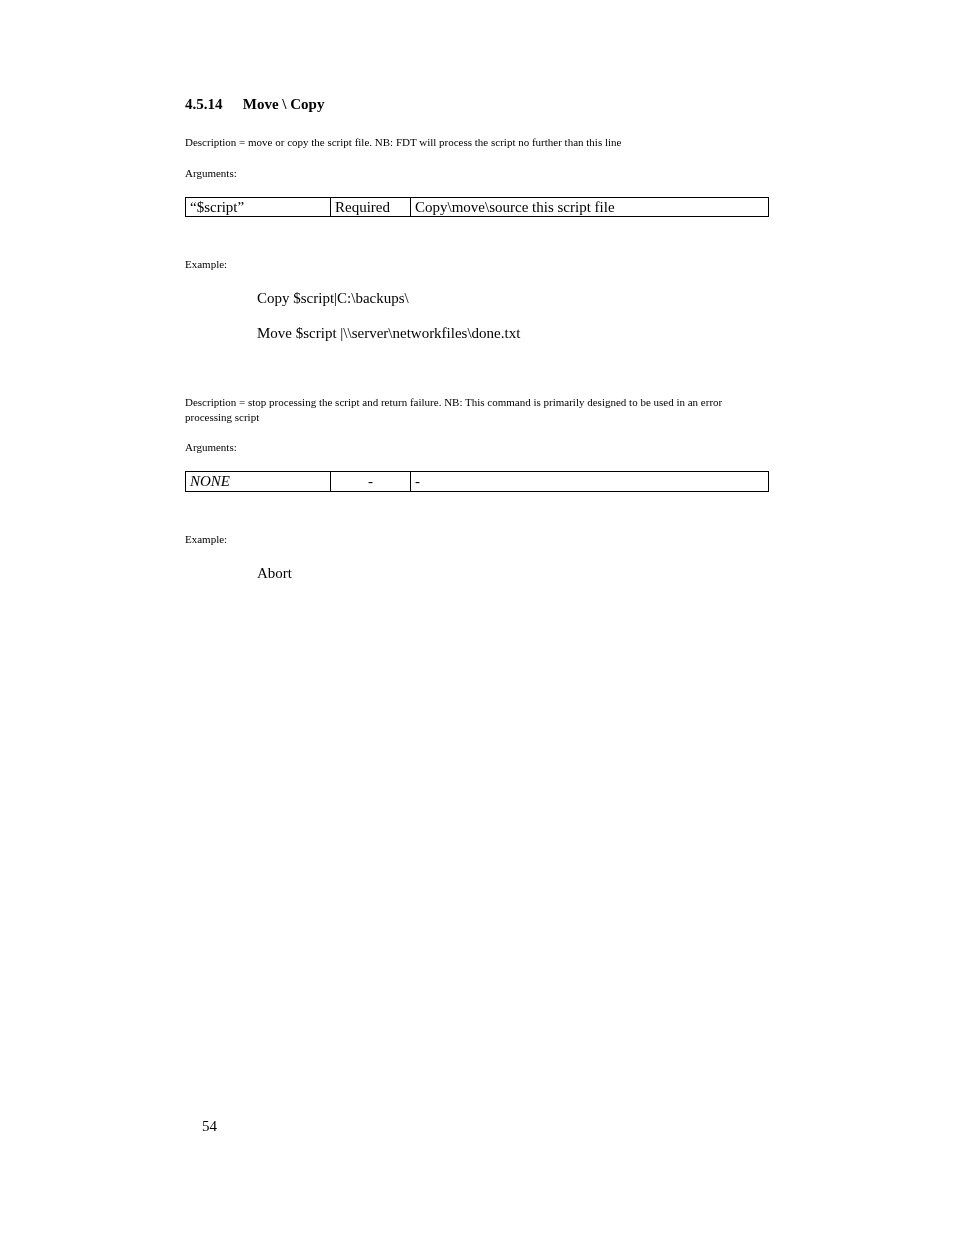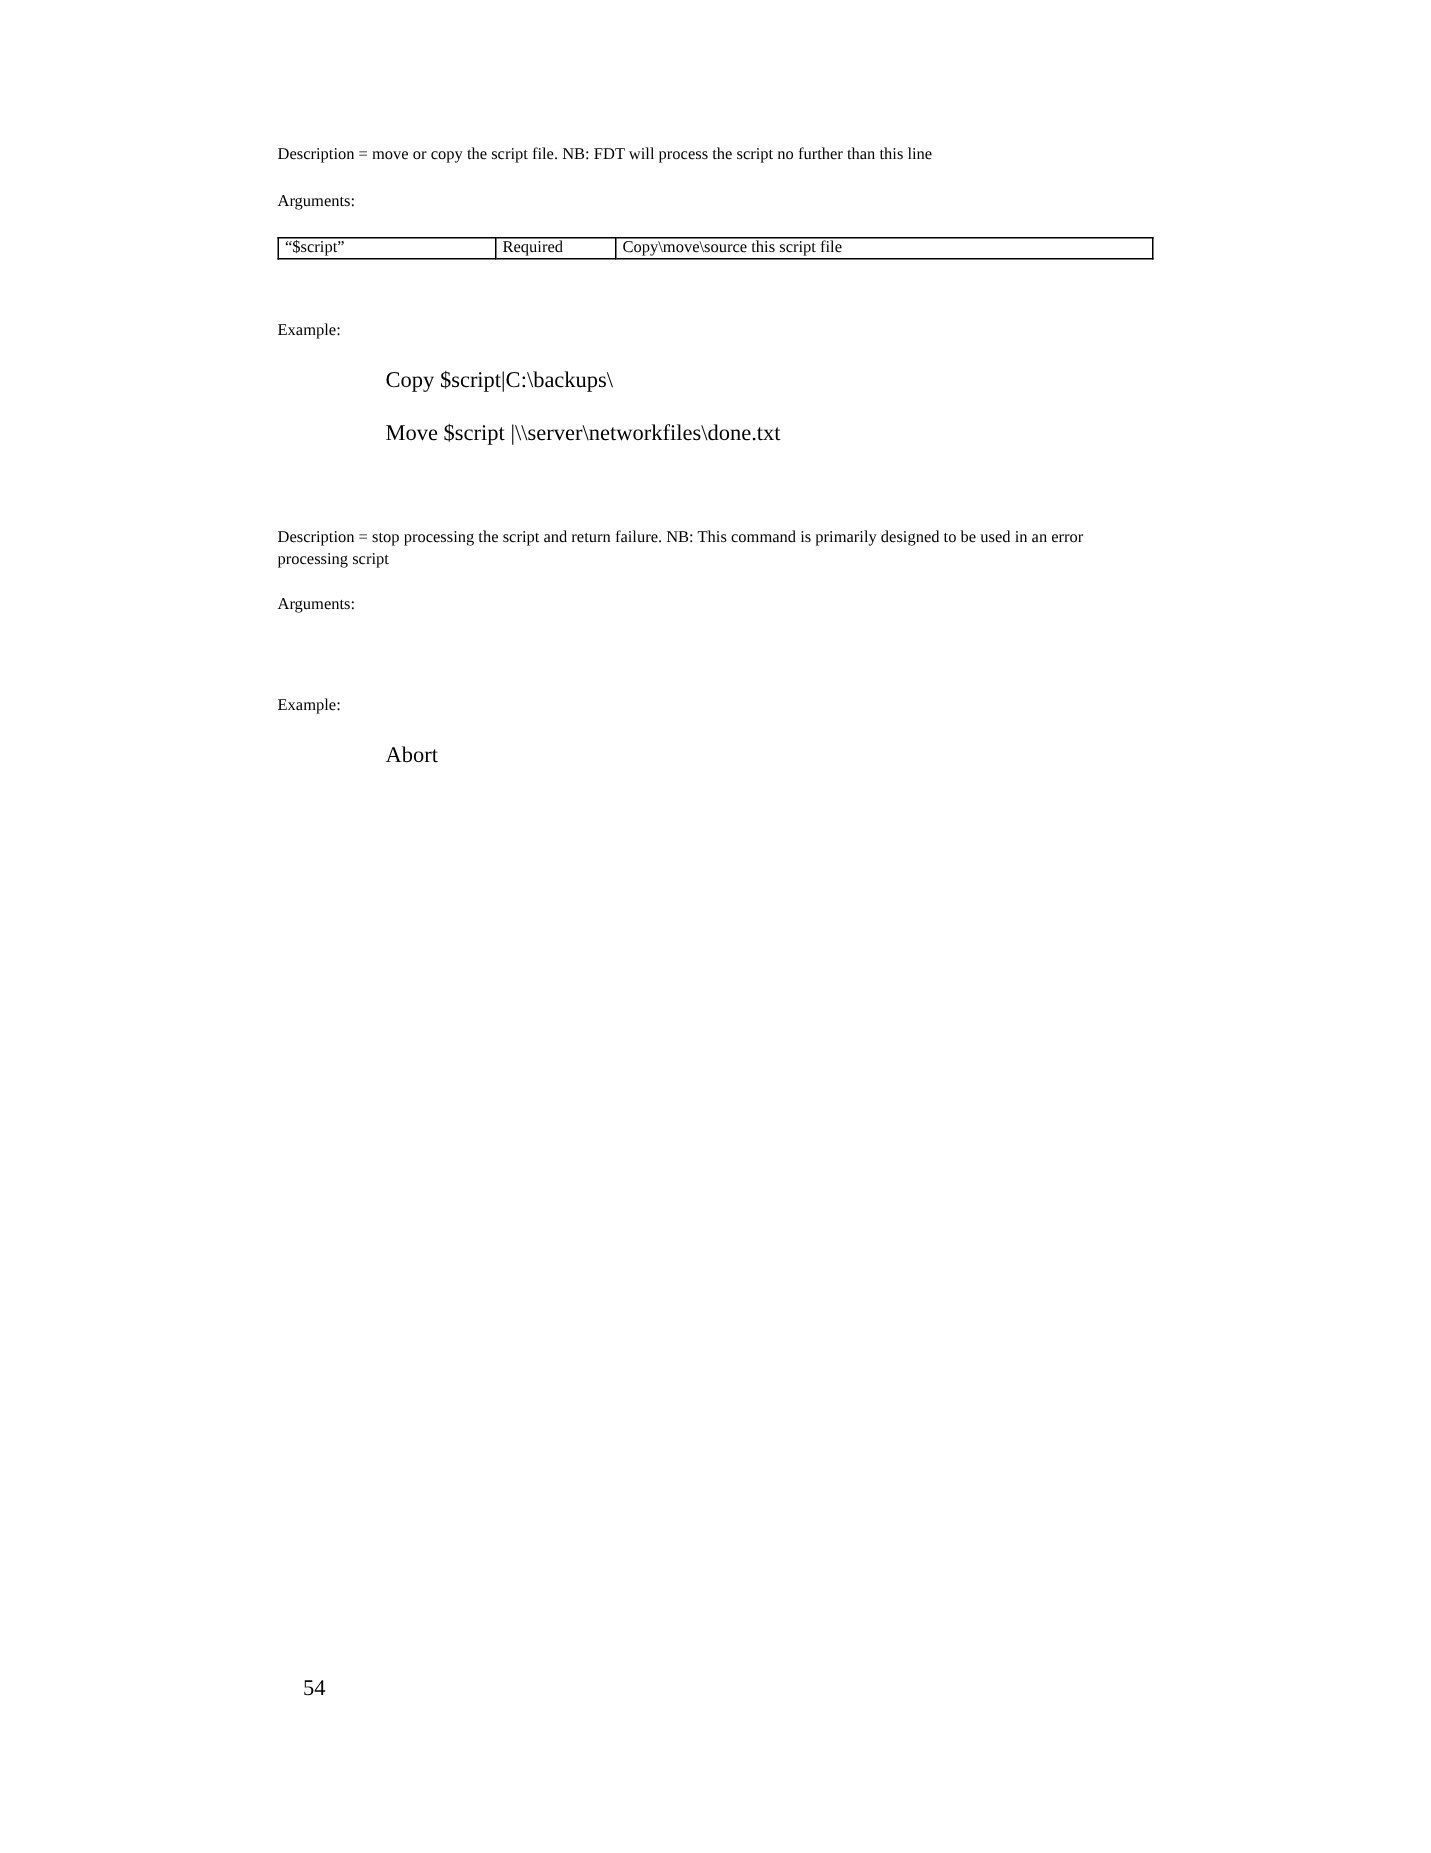--- a/index.html
+++ b/index.html
@@ -27,21 +27,21 @@
     width: 54px;
   }
   .bodytext {
     font-size: 11px;
     line-height: 1.35;
     margin-bottom: 16px;
   }
   table.argtable {
     border-collapse: collapse;
     width: 100%;
-    font-size: 11px;
+    font-size: 15px;
     margin-bottom: 4px;
     border-radius: 20px;
   }
   table.argtable td {
     border: 1px solid #000;
     padding: 0 4px;
     vertical-align: top;
     line-height: 1.25;
   }
   .italic { font-style: italic; }
@@ -59,20 +59,24 @@
     font-size: 15px;
   }
   .section-gap { height: 38px; }
   .after-table-gap { height: 36px; }
 </style>
 </head>
 <body>
 
 <div class="page">
 
+  <div class="heading">
+    <span class="num">4.5.14</span>
+    <span>Move \ Copy</span>
+  </div>
 
   <div class="bodytext">Description = move or copy the script file. NB: FDT will process the script no further than this line</div>
 
   <div class="bodytext">Arguments:</div>
 
   <table class="argtable">
     <colgroup>
       <col style="width:145px">
       <col style="width:80px">
       <col>
@@ -95,20 +99,34 @@
     <div class="line">Move $script |\\server\networkfiles\done.txt</div>
   </div>
 
   <div class="section-gap"></div>
 
 
   <div class="bodytext">Description = stop processing the script and return failure. NB: This command is primarily designed to be used in an error processing script</div>
 
   <div class="bodytext">Arguments:</div>
 
+  <table class="argtable">
+    <colgroup>
+      <col style="width:145px">
+      <col style="width:80px">
+      <col>
+    </colgroup>
+    <tbody>
+        <tr>
+      <td class="italic">NONE</td>
+      <td class="center">-</td>
+      <td>-</td>
+    </tr>
+  </tbody>
+    </table>
 
   <div class="after-table-gap"></div>
 
   <div class="bodytext">Example:</div>
 
   <div class="example-block">
     <div class="line">Abort</div>
   </div>
 
   <div class="pagenum">54</div>

